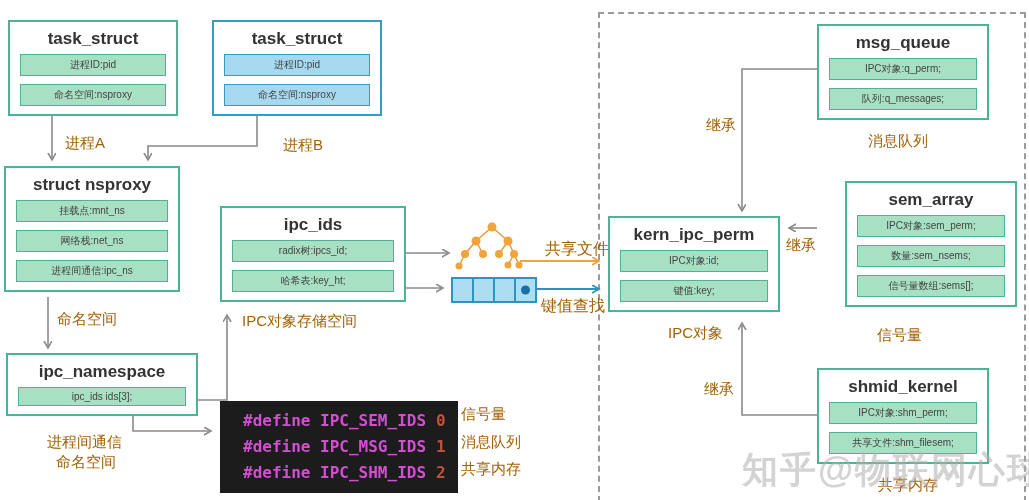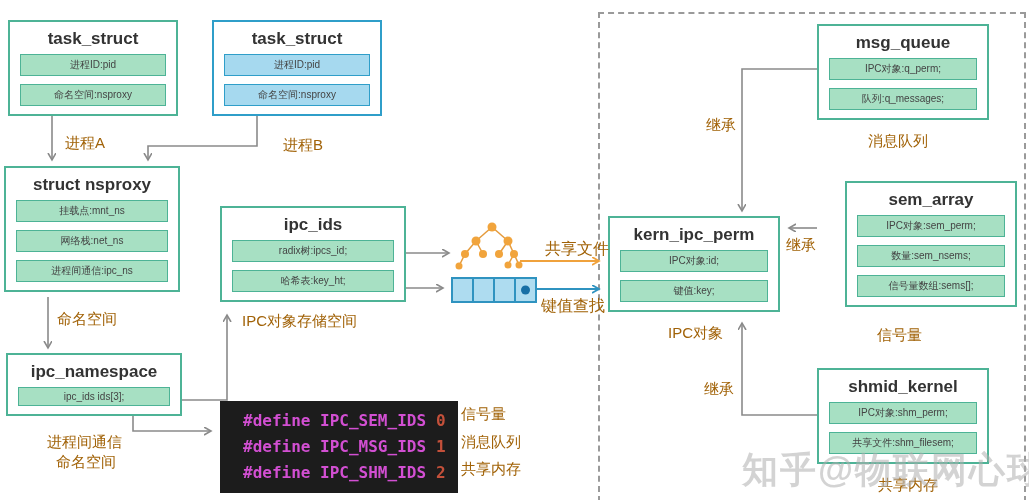--- a/index.html
+++ b/index.html
@@ -105,21 +105,21 @@
   <div class="cap" style="left:283px;top:128px;">进程B</div>
 
   <div class="sbox" style="left:4px;top:158px;width:176px;">
     <div class="stitle">struct nsproxy</div>
     <div class="srow">挂载点:mnt_ns</div>
     <div class="srow">网络栈:net_ns</div>
     <div class="srow">进程间通信:ipc_ns</div>
   </div>
   <div class="cap" style="left:57px;top:302px;">命名空间</div>
 
-  <div class="sbox" style="left:6px;top:345px;width:176px;">
+  <div class="sbox" style="left:6px;top:345px;width:192px;">
     <div class="stitle">ipc_namespace</div>
     <div class="srow">ipc_ids ids[3];</div>
   </div>
   <div class="cap" style="left:47px;top:425px;">进程间通信</div>
   <div class="cap" style="left:56px;top:445px;">命名空间</div>
 
   <div class="sbox" style="left:220px;top:198px;width:186px;">
     <div class="stitle">ipc_ids</div>
     <div class="srow">radix树:ipcs_id;</div>
     <div class="srow">哈希表:key_ht;</div>

